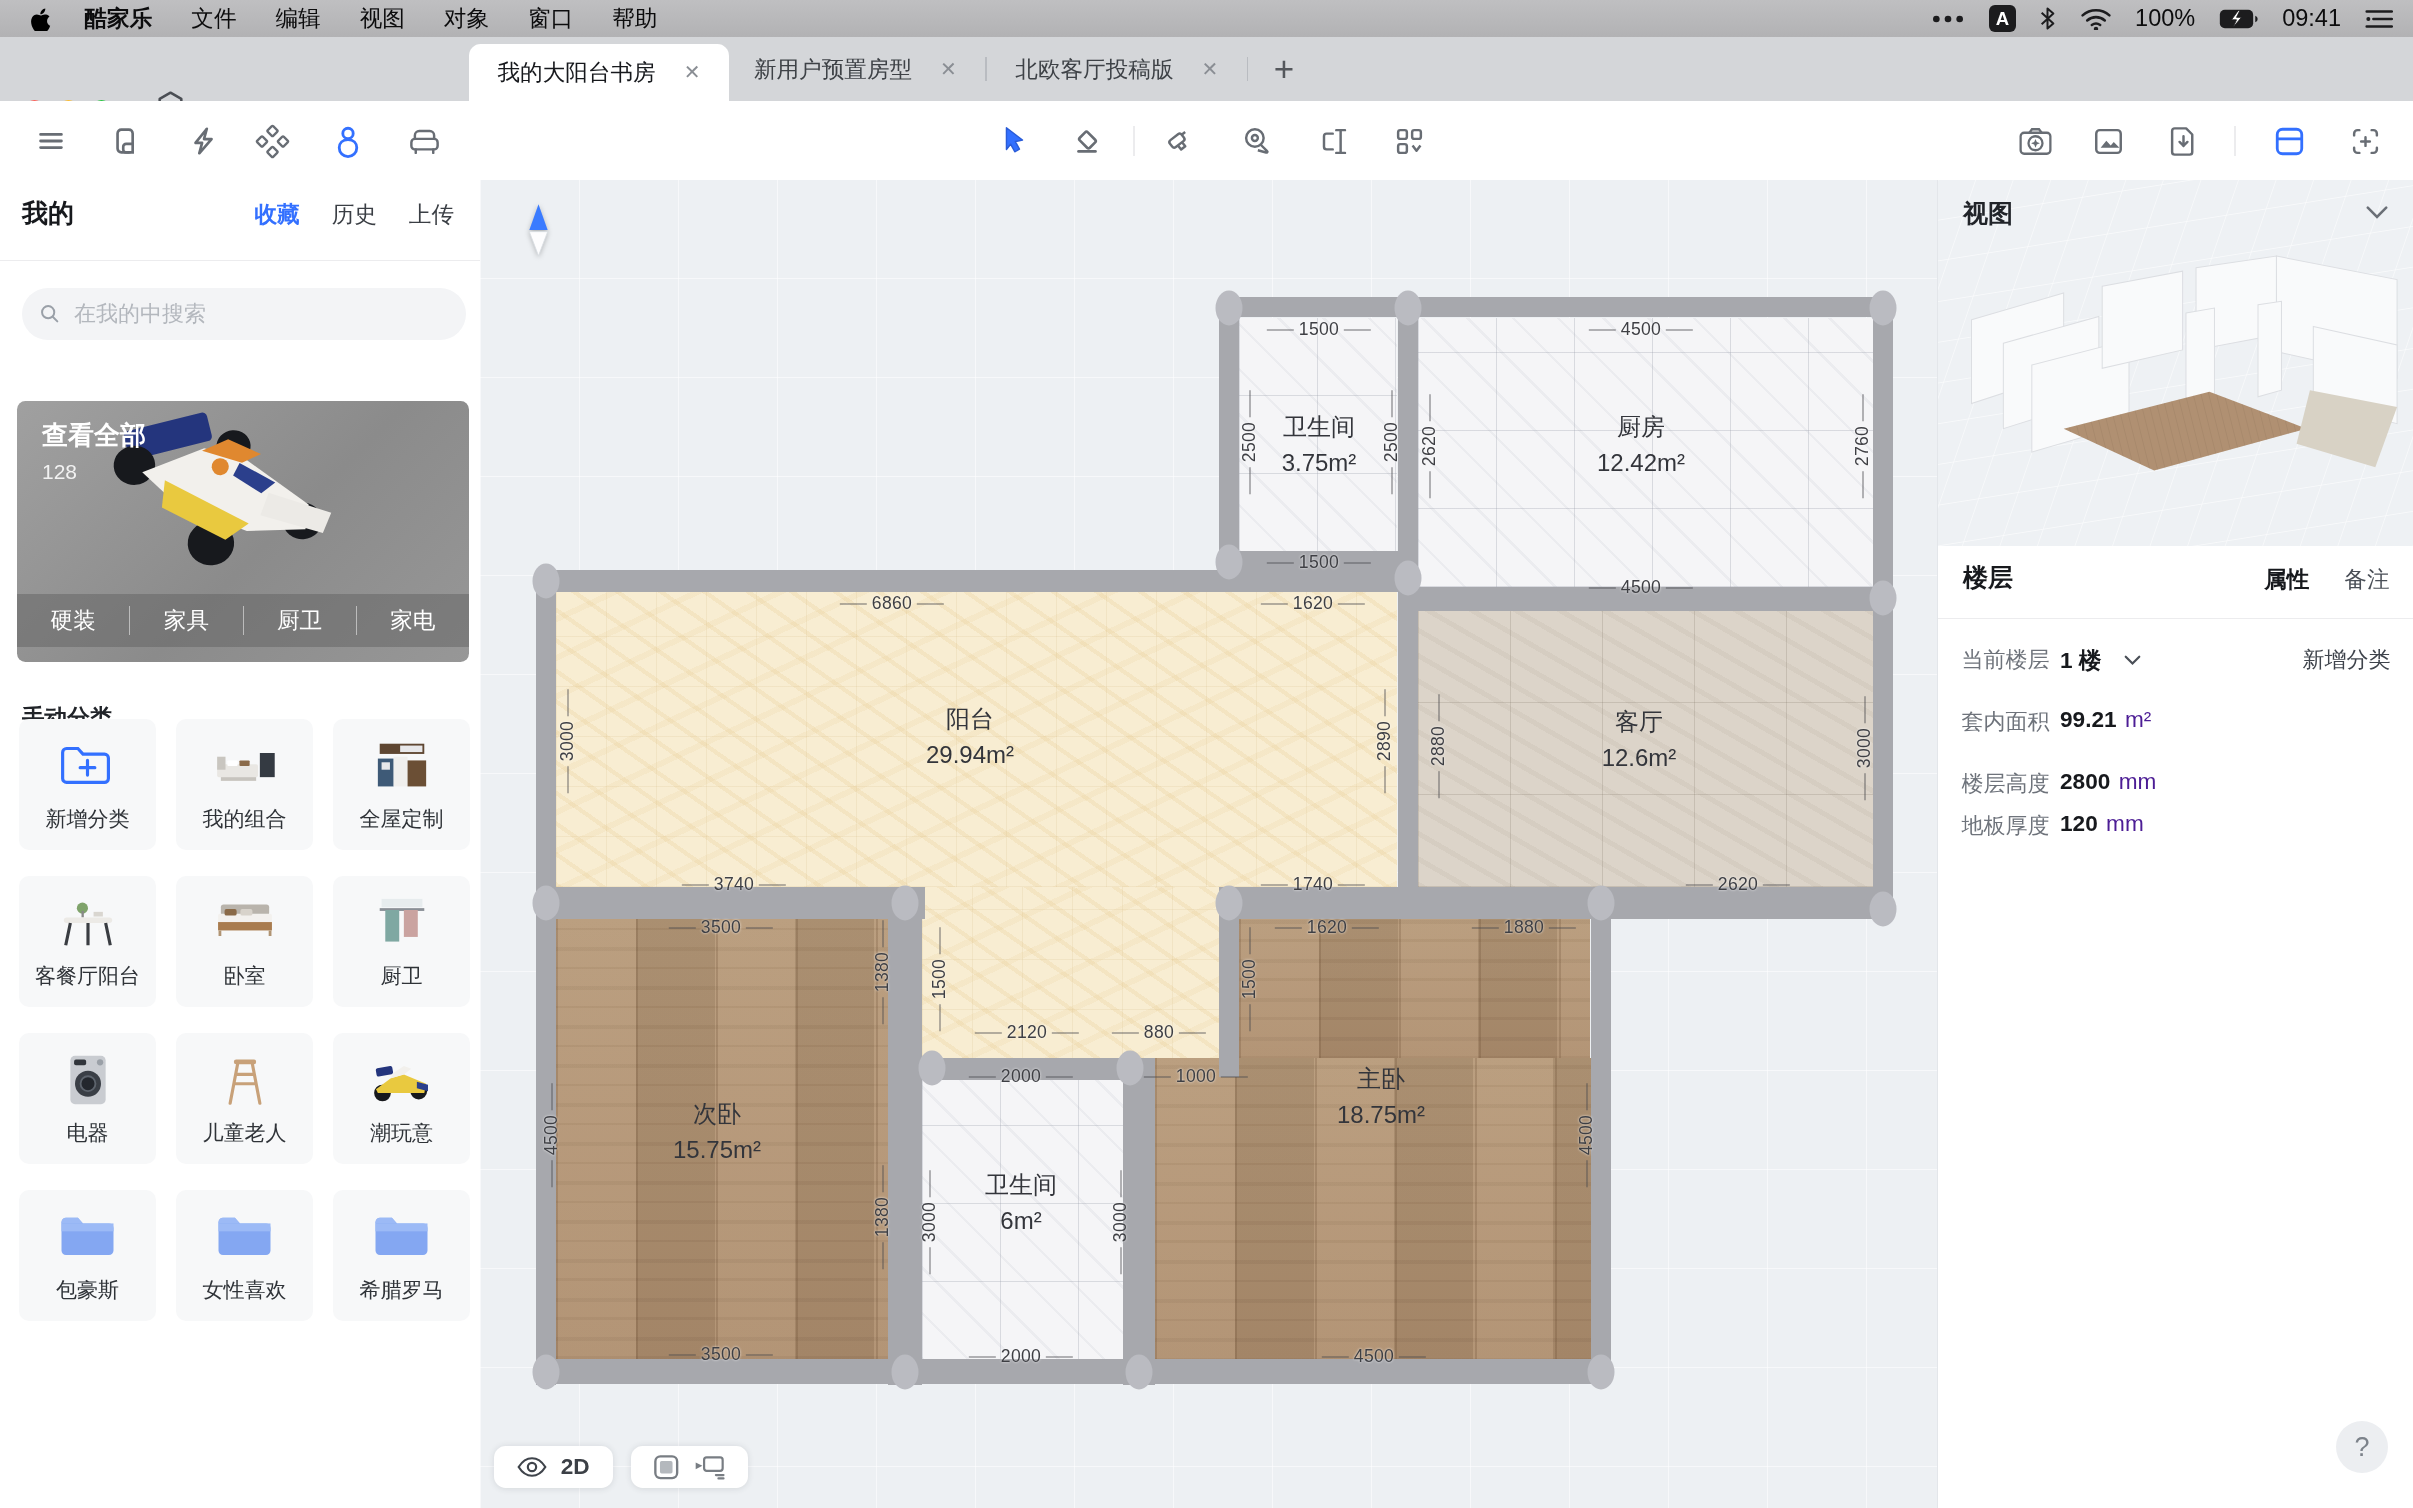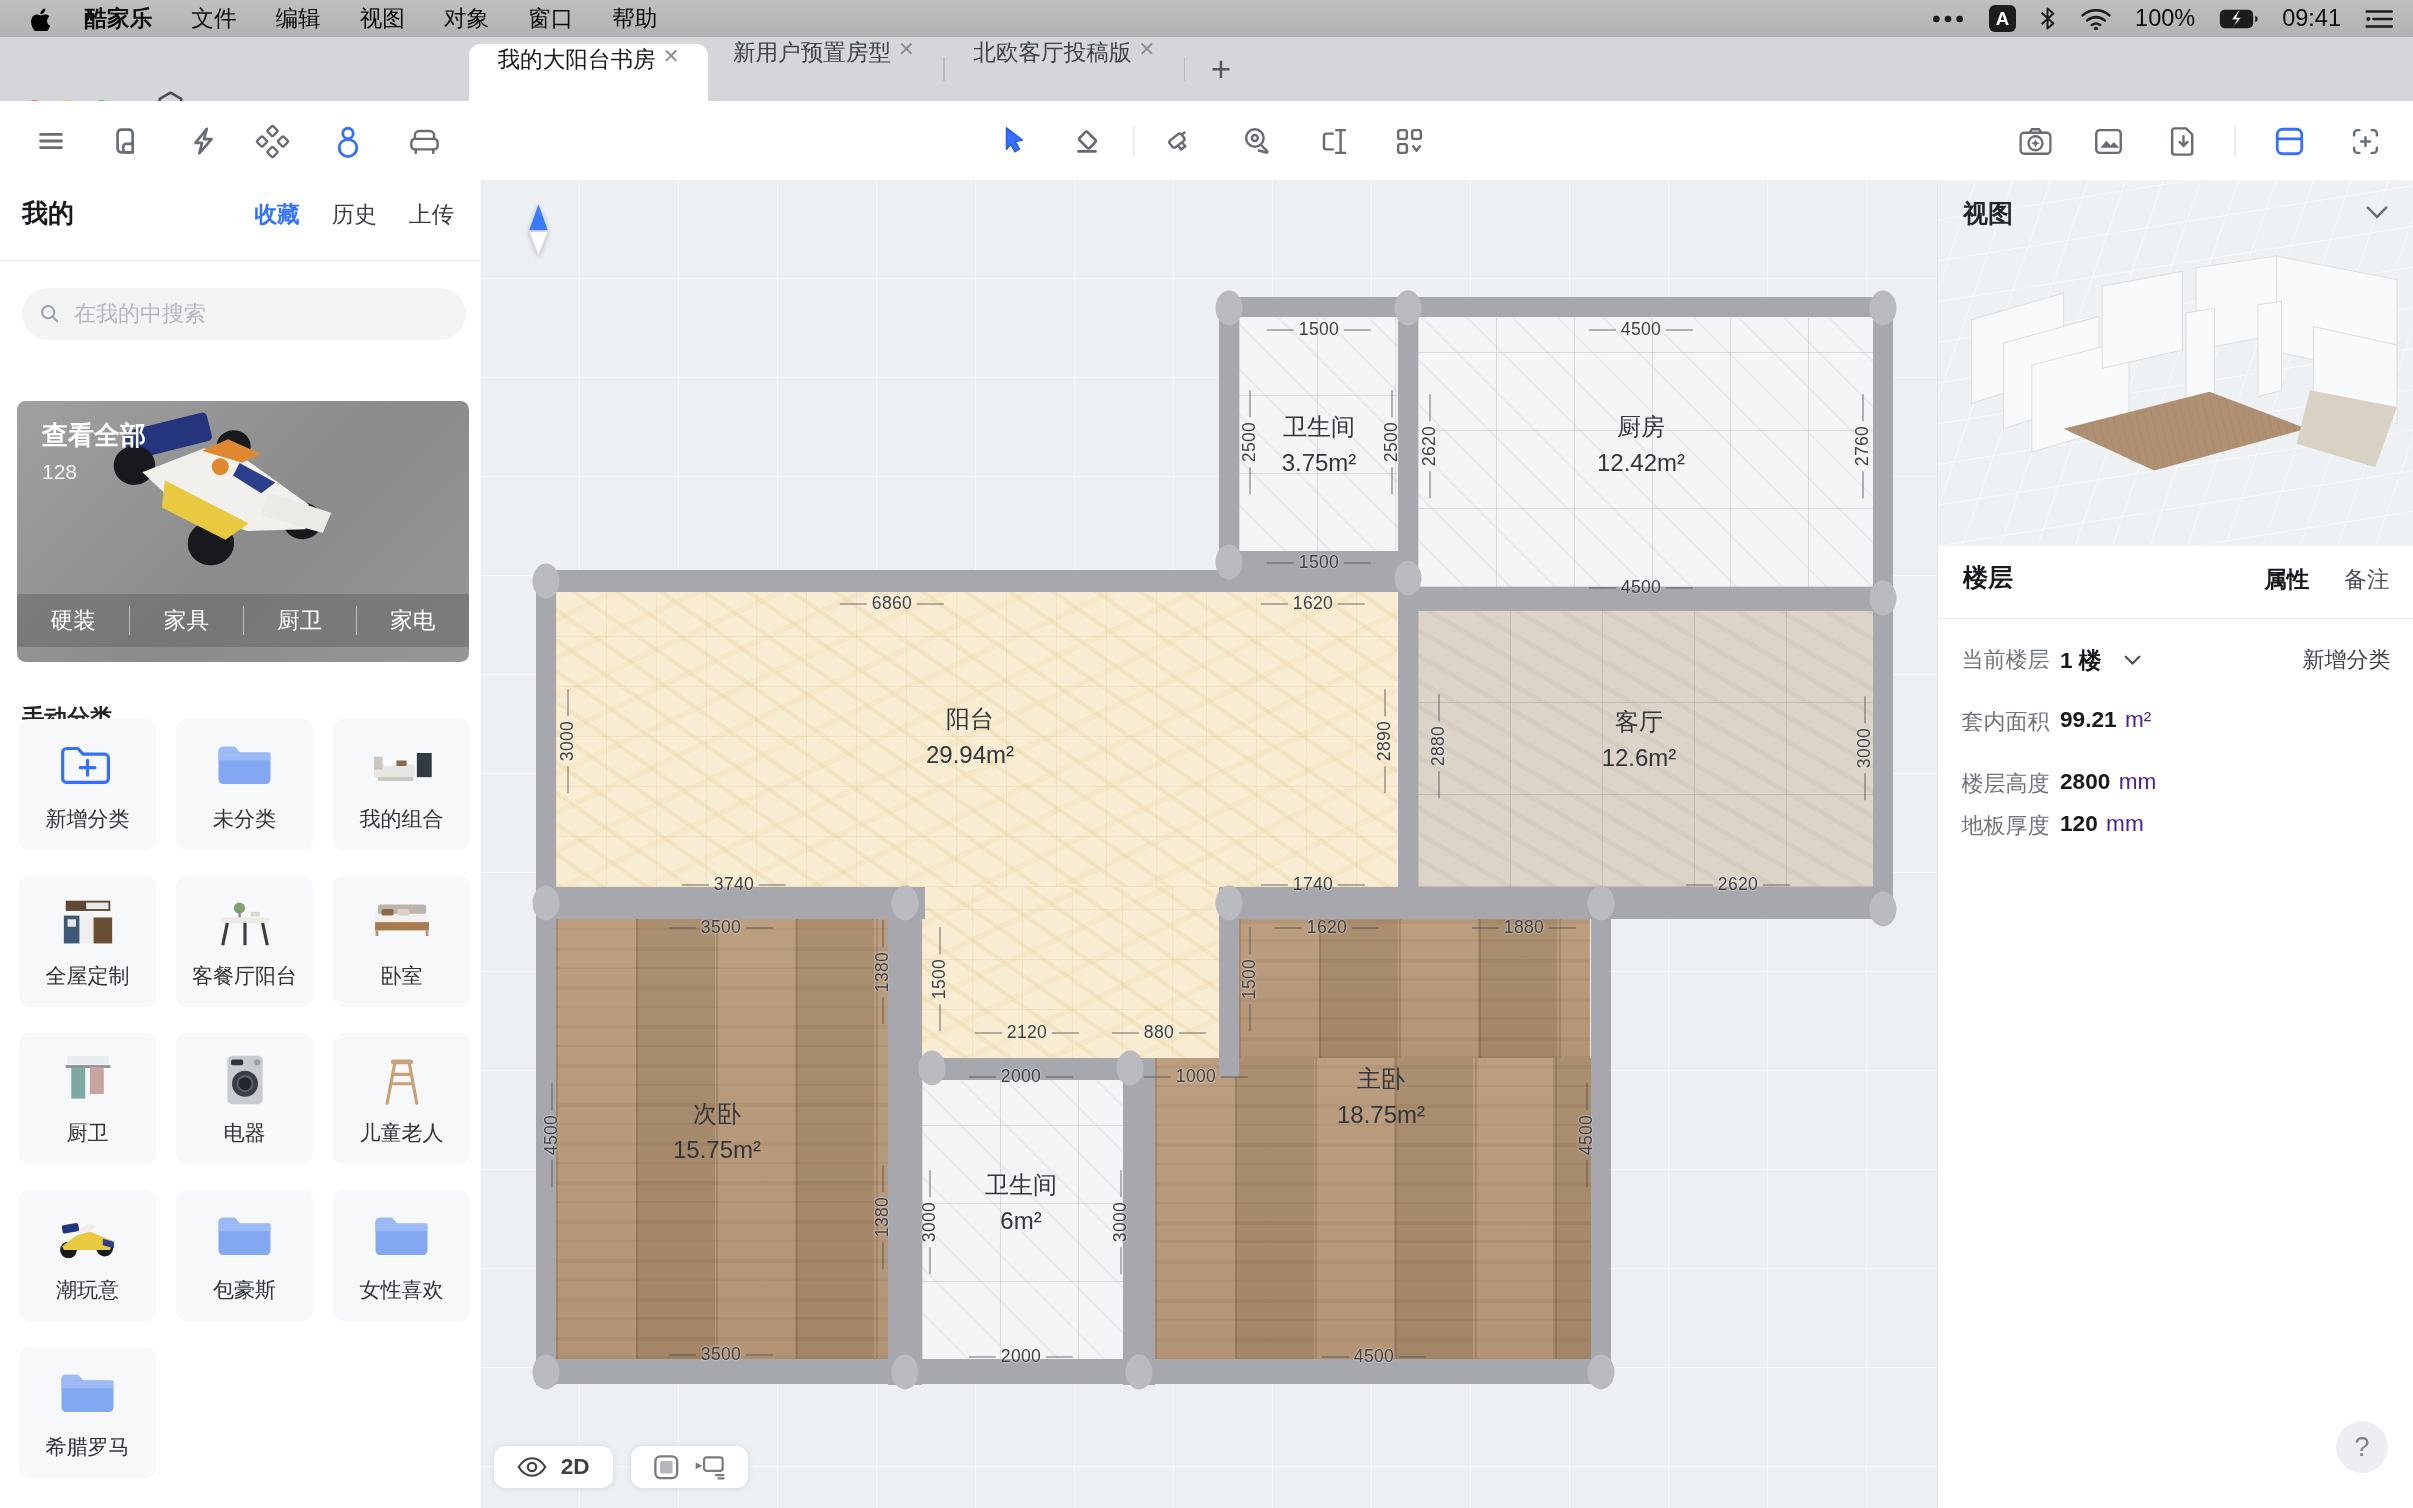--- a/index.html
+++ b/index.html
@@ -12,21 +12,21 @@
   .mb-item.b{font-weight:700}
   #apple-logo{margin:0 34px 0 28.5px;display:flex}
   #mb-status{margin-left:auto;display:flex;align-items:center;gap:23.5px;padding-right:20px}
   #mb-status svg{display:block}
   .mb-time{font-size:23.5px}
   
   #tabbar{position:absolute;left:0;top:37px;width:2413px;height:64px;background:#d4d6d9;z-index:9}
   .tl{position:absolute;top:63px;width:19px;height:19px;border-radius:50%}
   #home-logo{position:absolute;left:153px;top:52px}
   #doc-tabs{position:absolute;left:469px;top:0;height:64px;display:flex;align-items:center}
-  .dtab{display:flex;gap:7px;font-size:22.6px;color:#3e4247;padding:0 25px;height:64px}
+  .dtab{display:flex;align-items:center;gap:28px;font-size:22.6px;color:#3e4247;padding:0 25px;height:64px}
   .dtab.on{background:#fff;border-radius:11.7px 11.7px 0 0;height:57px;margin-top:6.7px;color:#17191d;font-weight:500;padding:0 28.5px}
   .dtab-x{color:#8a8e94;font-size:20px}
   .tsep{width:1.7px;height:23.5px;background:#b9bcc1;margin:0 3.4px}
   .tplus{font-size:35px;color:#54575c;margin-left:22px;font-weight:300}
   
   #toolbar{position:absolute;left:0;top:101px;width:2413px;height:79px;background:#fff;z-index:9}
   .tbtn{position:absolute;top:20px;width:40px;height:40px;display:flex;align-items:center;justify-content:center}
   .tdiv{position:absolute;top:25px;width:1.7px;height:30px;background:#ececee}
   
   #canvas{position:absolute;left:480px;top:179px;width:1457px;height:1329px;background:#edf0f3;
@@ -504,30 +504,20 @@
         <div class="gicon">
           <svg width="65" height="52" viewBox="0 0 56 46">
             <path d="M6 11c0-2 1.6-3.5 3.5-3.5h10l4.5 5h19c2 0 3.5 1.6 3.5 3.5v18c0 2-1.6 3.5-3.5 3.5h-33.5c-2 0-3.5-1.6-3.5-3.5z" fill="none" stroke="#3370ff" stroke-width="2.8"></path>
             <path d="M28 18v13M21.5 24.5h13" stroke="#3370ff" stroke-width="2.8" stroke-linecap="round" fill="none"></path>
           </svg>
         </div>
         <div class="glabel">新增分类</div>
       </div>
       <div class="gcard">
         <div class="gicon">
-          <svg width="65" height="52" viewBox="0 0 56 46">
-            <path d="M5 10c0-2.2 1.8-4 4-4h10.5l4.5 5H47c2.2 0 4 1.8 4 4v20c0 2.2-1.8 4-4 4H9c-2.2 0-4-1.8-4-4z" fill="#84a7f2"></path>
-            <path d="M5 10c0-2.2 1.8-4 4-4h10.5l4.5 5H5z" fill="#9cbaf6"></path>
-            <rect x="5" y="11" width="46" height="7" fill="#9cbaf6"></rect>
-          </svg>
-        </div>
-        <div class="glabel">未分类</div>
-      </div>
-      <div class="gcard">
-        <div class="gicon">
           <svg width="72" height="52" viewBox="0 0 72 56">
             <rect x="52" y="14" width="16" height="26" fill="#343a42"></rect>
             <rect x="6" y="26" width="44" height="14" rx="2" fill="#e9e7e3"></rect>
             <rect x="6" y="18" width="9" height="14" fill="#c9c6c0"></rect>
             <rect x="17" y="22" width="11" height="6" rx="1" fill="#fff"></rect>
             <rect x="30" y="22" width="11" height="6" rx="1" fill="#8a6a48"></rect>
             <rect x="10" y="40" width="38" height="4" fill="#c7c4be"></rect>
           </svg>
         </div>
         <div class="glabel">我的组合</div>

